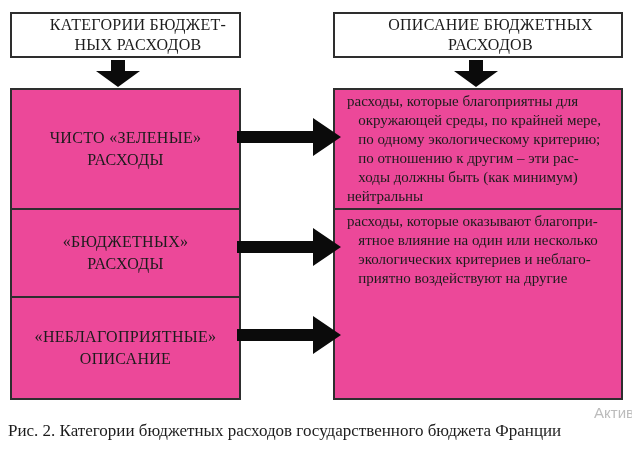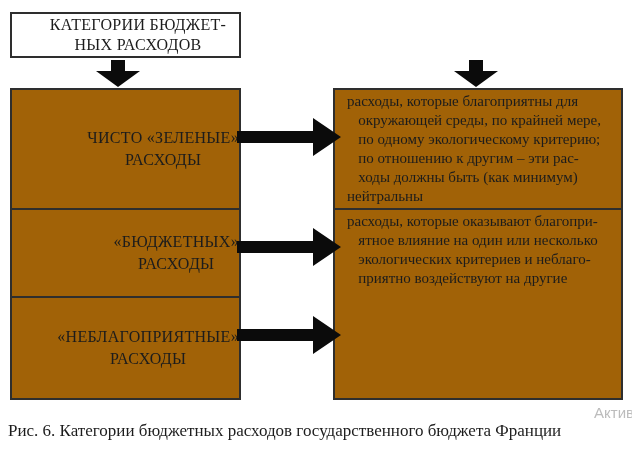--- a/index.html
+++ b/index.html
@@ -32,32 +32,32 @@
     white-space:pre-line;
     letter-spacing:.3px;
     padding-left:25px;
   }
   .header-left{left:10px;top:12px;width:231px;height:46px;}
   .header-right{left:333px;top:12px;width:290px;height:46px;}
   .col{
     position:absolute;
     box-sizing:border-box;
     border:2px solid var(--border);
-    background:#a16207;
+    background:#ec4899;
     top:88px;height:312px;
   }
   .col-left{left:10px;width:231px;}
   .col-right{left:333px;width:290px;}
   .row{box-sizing:border-box;display:flex;}
   .row + .row{border-top:2px solid var(--border);}
   .row-1{height:118px;}
   .row-2{height:88px;}
   .row-3{height:102px;}
   .cat{
-    align-items:center;justify-content:flex-end;
+    align-items:center;justify-content:center;
     text-align:center;
     font-size:16px;line-height:22px;
     white-space:pre-line;
     letter-spacing:.3px;
     width:100%;
   }
   .desc{
     font-size:15px;line-height:19px;
     white-space:pre-wrap;
     padding:2px 4px 0 12px;
@@ -84,40 +84,44 @@
 </head>
 <body>
 
 <div class="canvas">
 
   <div class="box header header-left">
     <span>КАТЕГОРИИ БЮДЖЕТ-
 НЫХ РАСХОДОВ</span>
   </div>
 
+  <div class="box header header-right">
+    <span>ОПИСАНИЕ БЮДЖЕТНЫХ
+РАСХОДОВ</span>
+  </div>
 
   <svg class="arrow down-arrow-left" width="44" height="27" viewBox="0 0 44 27" aria-hidden="true">
     <polygon points="15,0 29,0 29,11 44,11 22,27 0,11 15,11"></polygon>
   </svg>
   <svg class="arrow down-arrow-right" width="44" height="27" viewBox="0 0 44 27" aria-hidden="true">
     <polygon points="15,0 29,0 29,11 44,11 22,27 0,11 15,11"></polygon>
   </svg>
 
   <div class="col col-left">
     <div class="row row-1 cat">
       <span>ЧИСТО «ЗЕЛЕНЫЕ»
 РАСХОДЫ</span>
     </div>
     <div class="row row-2 cat">
       <span>«БЮДЖЕТНЫХ»
 РАСХОДЫ</span>
     </div>
     <div class="row row-3 cat">
       <span>«НЕБЛАГОПРИЯТНЫЕ»
-РАСХОДЫ</span>
+ОПИСАНИЕ</span>
     </div>
   </div>
 
   <div class="col col-right">
     <div class="row row-1">
       <div class="desc">расходы, которые благоприятны для
    окружающей среды, по крайней мере,
    по одному экологическому критерию;
    по отношению к другим – эти рас-
    ходы должны быть (как минимум)
@@ -134,17 +138,17 @@
   <svg class="arrow h-arrow-1" width="104" height="38" viewBox="0 0 104 38" aria-hidden="true">
     <polygon points="0,13 76,13 76,0 104,19 76,38 76,25 0,25"></polygon>
   </svg>
   <svg class="arrow h-arrow-2" width="104" height="38" viewBox="0 0 104 38" aria-hidden="true">
     <polygon points="0,13 76,13 76,0 104,19 76,38 76,25 0,25"></polygon>
   </svg>
   <svg class="arrow h-arrow-3" width="104" height="38" viewBox="0 0 104 38" aria-hidden="true">
     <polygon points="0,13 76,13 76,0 104,19 76,38 76,25 0,25"></polygon>
   </svg>
 
-  <div class="caption">Рис. 6. Категории бюджетных расходов государственного бюджета Франции</div>
+  <div class="caption">Рис. 2. Категории бюджетных расходов государственного бюджета Франции</div>
 
   <div class="watermark">Актив</div>
 
 </div>
 
 </body></html>

